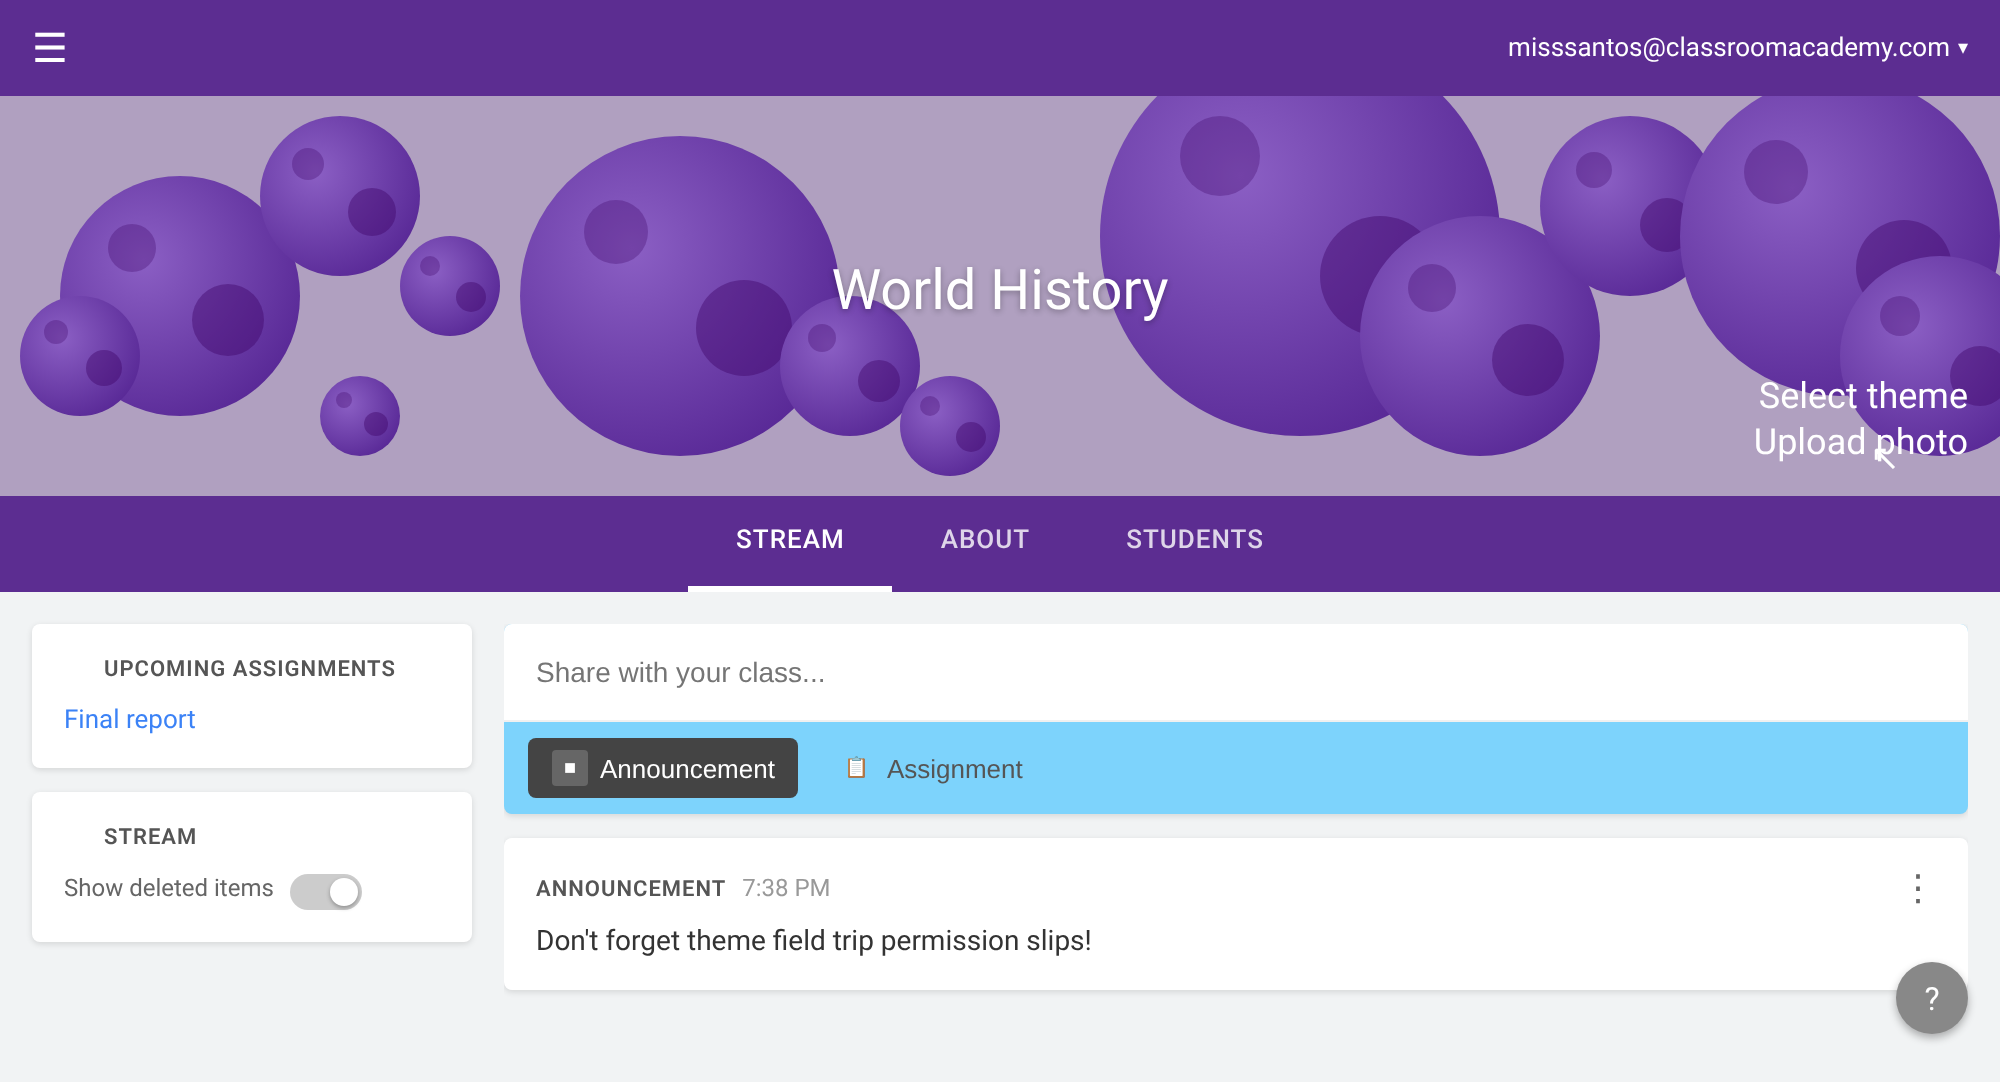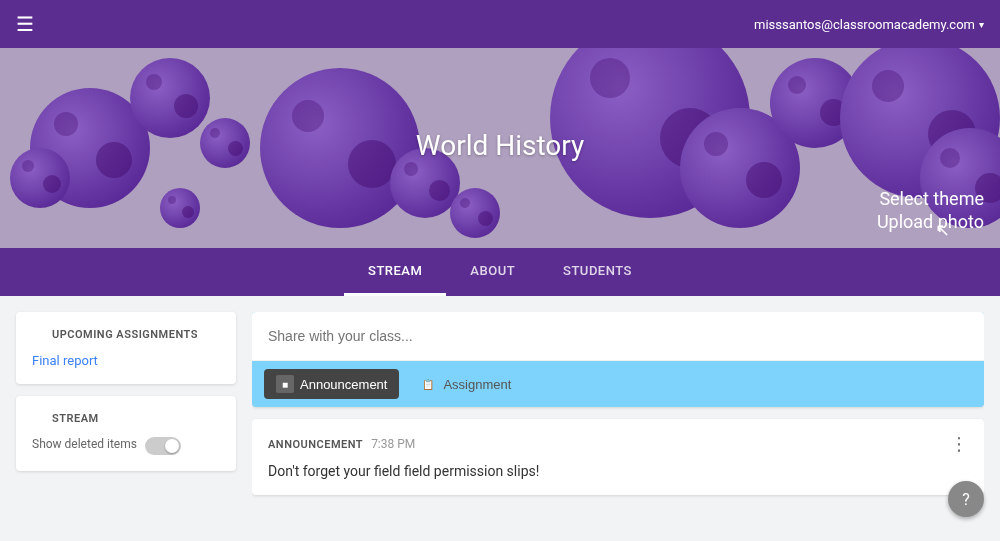--- a/index.html
+++ b/index.html
@@ -385,18 +385,18 @@
     </div>
 
     <div class="announcement-card">
       <div class="announcement-header">
         <div class="announcement-meta">
           <span class="announcement-label">ANNOUNCEMENT</span>
           <span class="announcement-time">7:38 PM</span>
         </div>
         <button class="more-btn">⋮</button>
       </div>
-      <div class="announcement-text">Don't forget your field field permission slips!</div>
+      <div class="announcement-text">Don't forget theme field trip permission slips!</div>
     </div>
   </div>
 </div>
 
 <div class="help-btn">?</div>
 
 </body></html>

